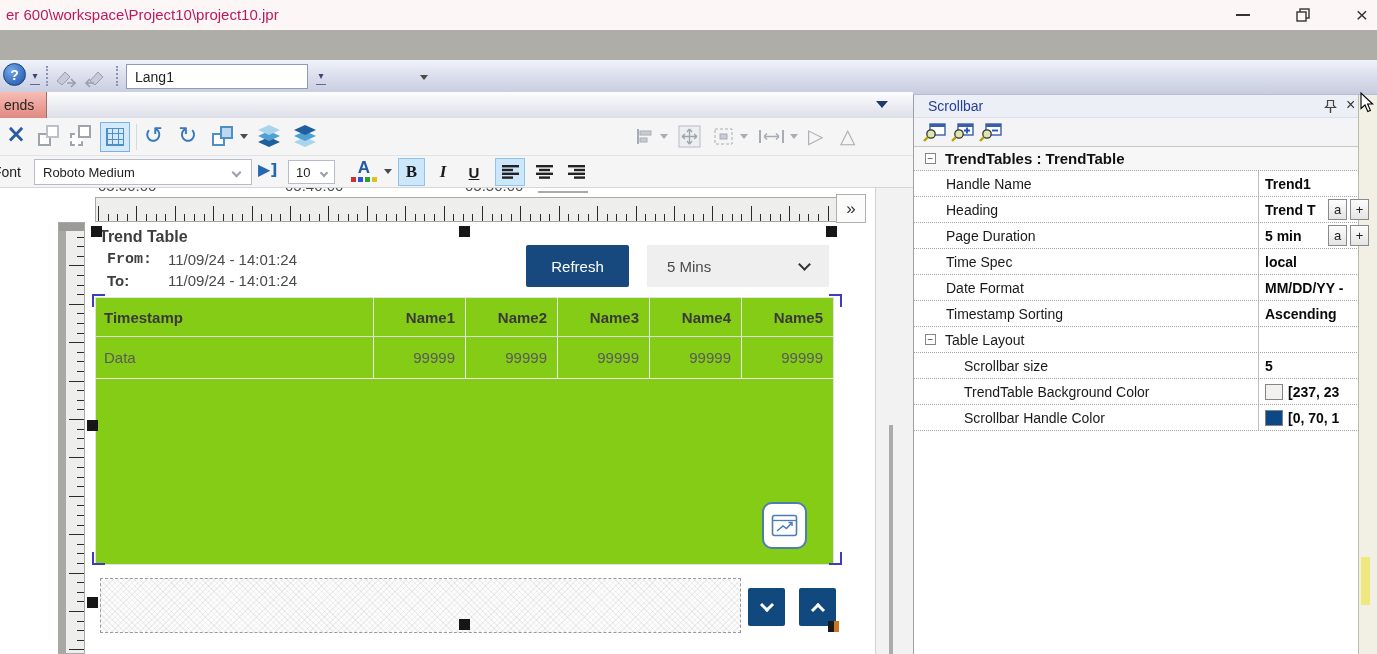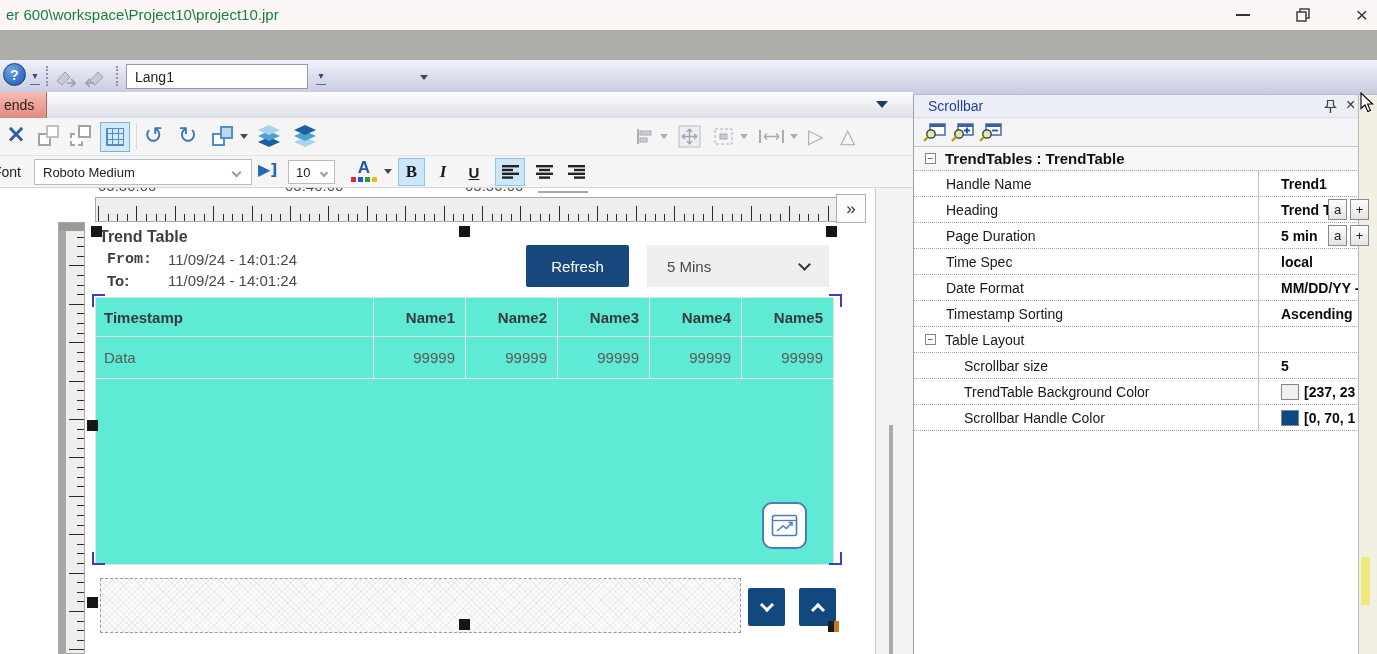--- a/index.html
+++ b/index.html
@@ -4,21 +4,21 @@
 <style>
   html,body{margin:0;padding:0;background:#888;}
   *{box-sizing:border-box;}
   #root{position:relative;width:1377px;height:654px;overflow:hidden;background:#fff;
         font-family:"Liberation Sans",sans-serif;-webkit-font-smoothing:antialiased;}
   .abs{position:absolute;}
   .uni{font-family:"DejaVu Sans",sans-serif;}
 
   
   .titlebar{left:0;top:0;width:1377px;height:30px;background:#FCF7F6;}
-  .titletext{left:6px;top:6px;font-size:15px;color:#15803d;white-space:nowrap;}
+  .titletext{left:6px;top:6px;font-size:15px;color:#be185d;white-space:nowrap;}
   .winbtn{width:30px;height:24px;top:3px;display:flex;align-items:center;justify-content:center;color:#333;}
 
   
   .greyband{left:0;top:30px;width:1377px;height:30px;background:#AFADA8;}
 
   
   .toolbar1{left:0;top:60px;width:1377px;height:35px;
             background:linear-gradient(180deg,#F1F3FA 0%,#DCDFED 45%,#C7CCDF 100%);
             border-bottom:1px solid #B7BCCF;}
   .grip{width:3px;height:20px;border-left:2px dotted #8C93B5;top:6px;}
@@ -70,21 +70,21 @@
   .handle{position:absolute;width:11px;height:11px;background:#161616;z-index:5;}
   .bracket{position:absolute;width:13px;height:13px;z-index:4;}
   .wtitle{font-size:16px;font-weight:bold;color:#3D3D3D;}
   .wlabel{font-size:15px;font-weight:bold;color:#3D3D3D;}
   .wval{font-size:15px;color:#4A4A4A;}
   .refresh{left:526px;top:57px;width:103px;height:42px;background:#17497E;border-radius:2px;color:#fff;
     font-size:15px;display:flex;align-items:center;justify-content:center;border:none;}
   .interval{left:647px;top:57px;width:182px;height:42px;background:#EFEFEF;display:flex;align-items:center;
     font-size:15px;color:#4A4A4A;padding-left:20px;}
   .ichev{position:absolute;right:20px;top:15px;width:9px;height:9px;border-right:2px solid #333;border-bottom:2px solid #333;transform:rotate(45deg);}
-  .ttable{left:95px;top:109px;width:739px;height:268px;background:#5eead4;border:1px solid #E2E2E2;}
+  .ttable{left:95px;top:109px;width:739px;height:268px;background:#84cc16;border:1px solid #E2E2E2;}
   .trow{display:flex;width:100%;}
   .thead{height:39px;border-bottom:1px solid #DCDCDC;}
   .tdata{height:42px;border-bottom:1px solid #ECECEC;}
   .cell-ts{flex:1;display:flex;align-items:center;padding-left:8px;}
   .cell-n{width:92px;display:flex;align-items:center;justify-content:flex-end;padding-right:10px;}
   .thead .cell-n{border-left:1px solid #E4E4E4;}
   .tdata .cell-n{border-left:1px solid #F0F0F0;}
   .thead span{font-size:15px;font-weight:bold;color:#3A3A3A;}
   .tdata span{font-size:15px;color:#5A5A5A;}
   .chartbtn{left:762px;top:314px;width:45px;height:47px;border:2px solid #4C7DB3;border-radius:10px;background:#fff;
@@ -98,21 +98,21 @@
   
   .panel{left:913px;top:95px;width:445px;height:559px;background:#fff;border-left:1px solid #9FA0A4;}
   .ptitle{left:0;top:0;width:445px;height:23px;background:#EDEFF6;border-bottom:1px solid #DDDFE8;}
   .ptitletext{left:14px;top:3px;font-size:14px;color:#24409A;}
   .ptools{left:0;top:23px;width:445px;height:28px;background:#F4F4F7;}
   .pheader{left:0;top:51px;width:445px;height:25px;background:#F7F7F7;border-top:1px solid #C8C8C8;
     border-bottom:1px dotted #A6A6A6;display:flex;align-items:center;}
   .expander{width:11px;height:11px;border:1px solid #858585;background:#fff;font-size:10px;line-height:9px;text-align:center;color:#333;}
   .prow{position:relative;width:445px;height:26px;border-bottom:1px dotted #A6A6A6;display:flex;}
   .plabel{flex:1;display:flex;align-items:center;font-size:14px;color:#1a1a1a;}
-  .pvalue{width:101px;border-left:1px solid #BEBEBE;display:flex;align-items:center;padding-left:22px;
+  .pvalue{width:101px;border-left:1px solid #BEBEBE;display:flex;align-items:center;padding-left:6px;
     font-size:14px;font-weight:bold;color:#0A0A0A;white-space:nowrap;overflow:visible;}
   .prow.group .pvalue{border-left:1px solid #BEBEBE;}
   .valbtns{position:absolute;right:-10px;top:2px;display:flex;gap:3px;z-index:6;}
   .vbtn{width:19px;height:21px;background:linear-gradient(#FDFDFD,#E4E4E4);border:1px solid #8A8A8A;
     font-size:13px;color:#222;display:flex;align-items:center;justify-content:center;}
   .swatch{width:18px;height:16px;border:1px solid #848484;margin-right:5px;flex:none;}
 
   
   .strip{left:1358px;top:95px;width:19px;height:559px;background:#F2F0E4;border-left:1px solid #BBB9AE;}
 </style>

